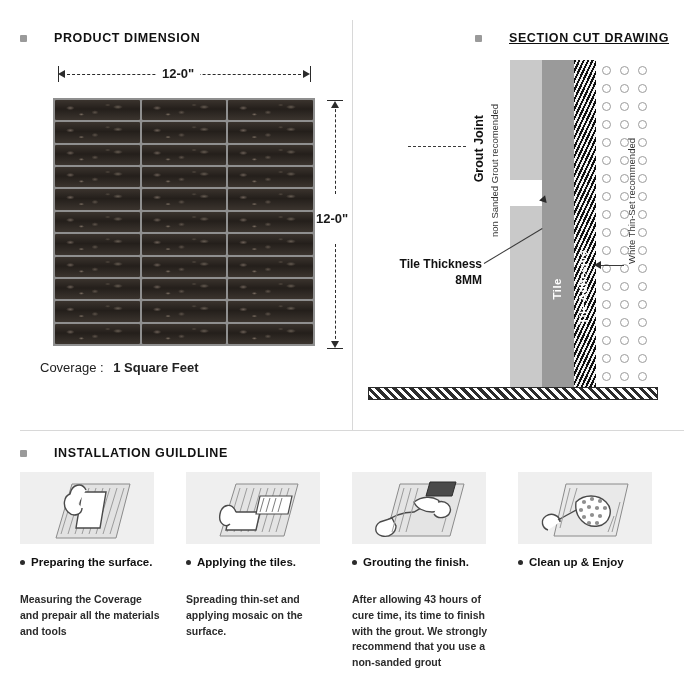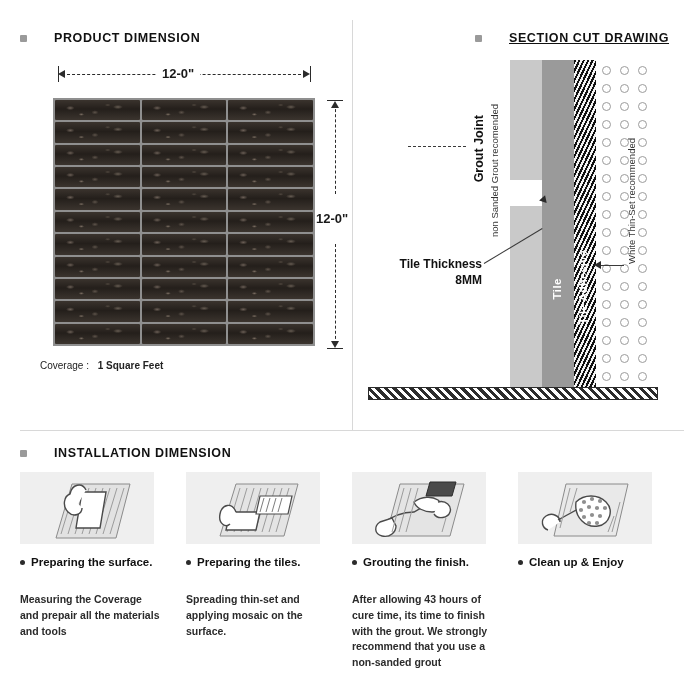--- a/index.html
+++ b/index.html
@@ -99,21 +99,21 @@
       radial-gradient(ellipse 7px 3px at 74% 35%, #665c52 0%, rgba(102,92,82,0) 70%),
       radial-gradient(ellipse 4px 2px at 31% 72%, #7a6d61 0%, rgba(122,109,97,0) 70%),
       radial-gradient(ellipse 4px 2px at 62% 25%, #51483f 0%, rgba(81,72,63,0) 70%),
       linear-gradient(180deg,#3a332d 0%, #241f1b 45%, #3b342e 100%);
     border-radius:1px;
   }
 
   #coverage-line {
     position:absolute;
     left:40px; top:360px;
-    font-size:10px;
+    font-size:13px;
     color:#222;
   }
   #coverage-line .lbl { font-weight:normal; }
   #coverage-line .val { font-weight:bold; }
 
   
   #cut-wrap { position:absolute; left:368px; top:60px; width:310px; height:340px; }
 
   .cut-base {
     position:absolute;
@@ -387,21 +387,21 @@
     <div class="lead-diag" style="left:116px; top:203px; width:68px; transform:rotate(-31deg);"></div>
     <div class="arw arw-u" style="left:172px; top:135px; transform:rotate(18deg);"></div>
     <div class="lead" style="left:178px; top:146px; width:0;"></div>
 
     <div class="lead" style="left:232px; top:205px; width:24px;"></div>
     <div class="arw arw-l" style="left:226px; top:201px;"></div>
   </div>
 
   <div class="sec-head" style="left:20px; top:446px;">
     <span class="bullet-sq"></span>
-    <span>INSTALLATION DIMENSION</span>
+    <span>INSTALLATION GUILDLINE</span>
   </div>
 
   <div id="install-grid">
 
     <div>
       <div class="step-img">
         <svg width="134" height="72" viewBox="0 0 134 72">
           <rect x="0" y="0" width="134" height="72" fill="#efefef"></rect>
           <polygon points="36,66 52,12 110,12 96,66" fill="#e2e2e2" stroke="#8a8a8a" stroke-width="1"></polygon>
           <g stroke="#9b9b9b" stroke-width="1">
@@ -447,21 +447,21 @@
           <g stroke="#6d6d6d" stroke-width="0.9">
             <line x1="78" y1="26" x2="74" y2="40"></line>
               <line x1="84" y1="26" x2="80" y2="40"></line>
             <line x1="90" y1="26" x2="86" y2="40"></line>
               <line x1="96" y1="26" x2="92" y2="40"></line>
           </g>
         </svg>
       </div>
       <div class="step-title">
         <span class="dot-b"></span>
-        <span>Preparing the tiles.</span>
+        <span>Applying the tiles.</span>
       </div>
       <div class="step-body">Spreading thin-set and applying mosaic on the surface.</div>
     </div>
 
     <div>
       <div class="step-img">
         <svg width="134" height="72" viewBox="0 0 134 72">
           <rect x="0" y="0" width="134" height="72" fill="#efefef"></rect>
           <polygon points="34,64 48,12 112,12 98,64" fill="#e4e4e4" stroke="#8a8a8a" stroke-width="1"></polygon>
           <polygon points="78,10 104,10 100,24 74,24" fill="#4a4a4a" stroke="#2c2c2c" stroke-width="1"></polygon>

